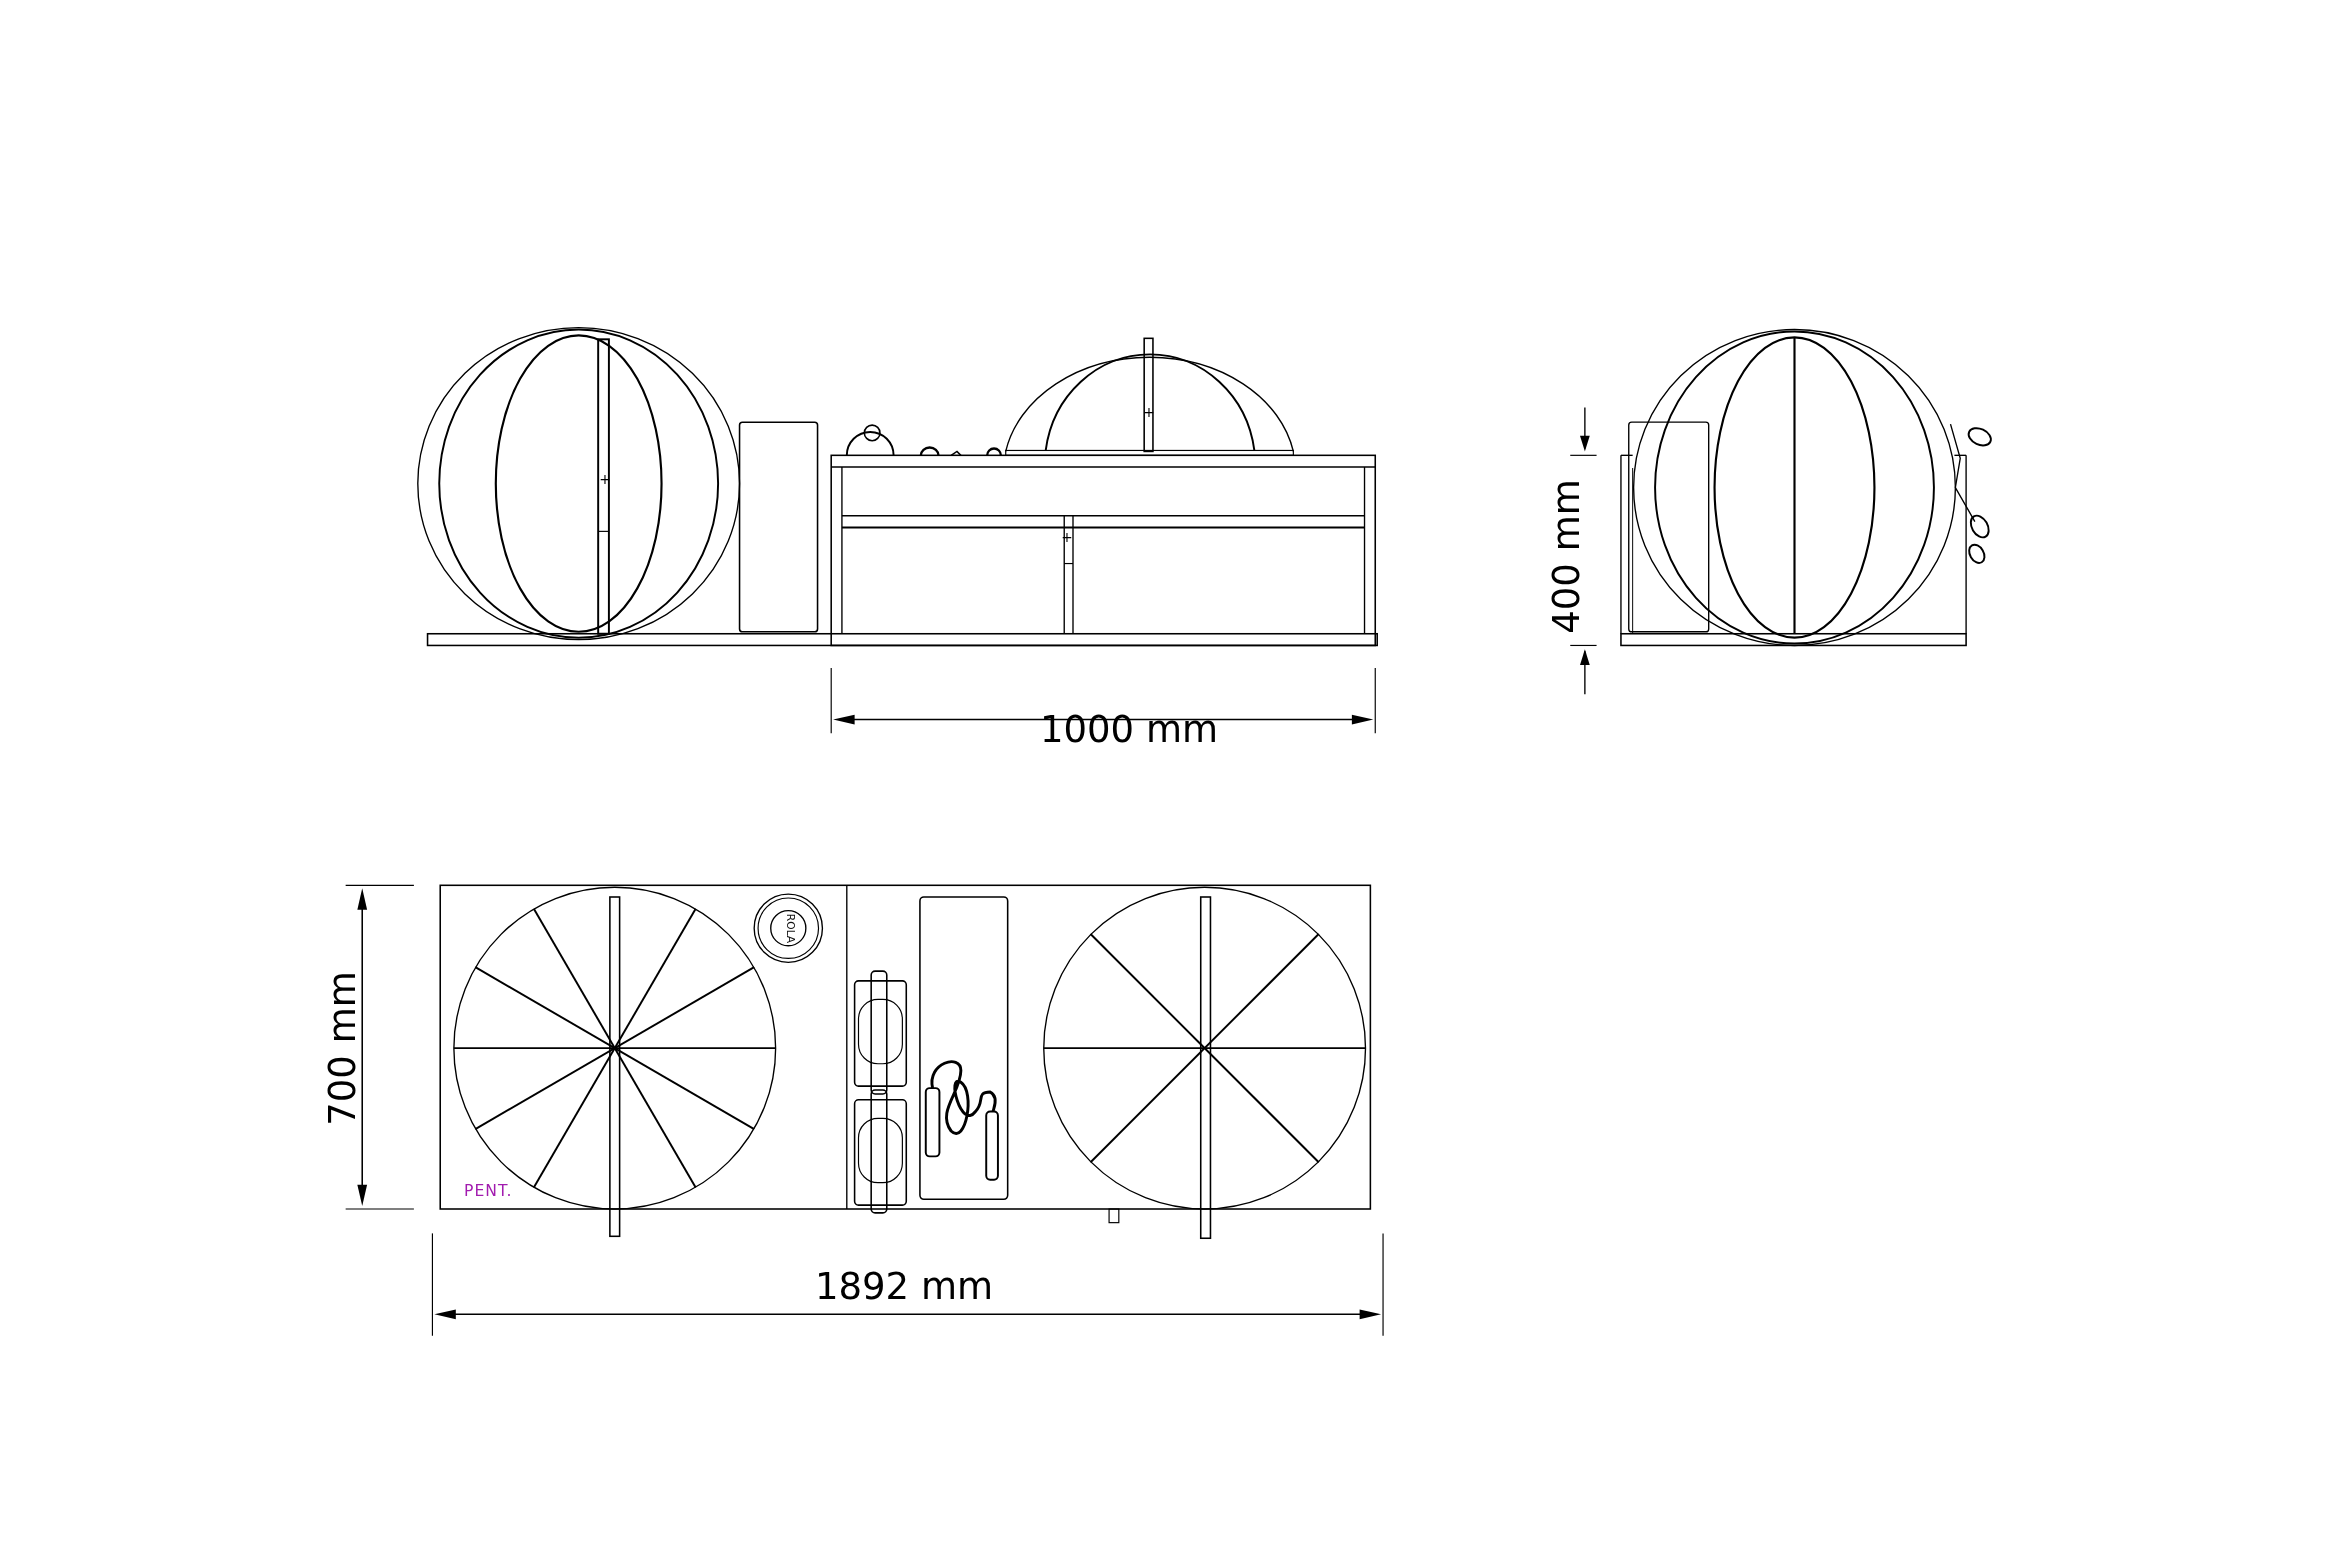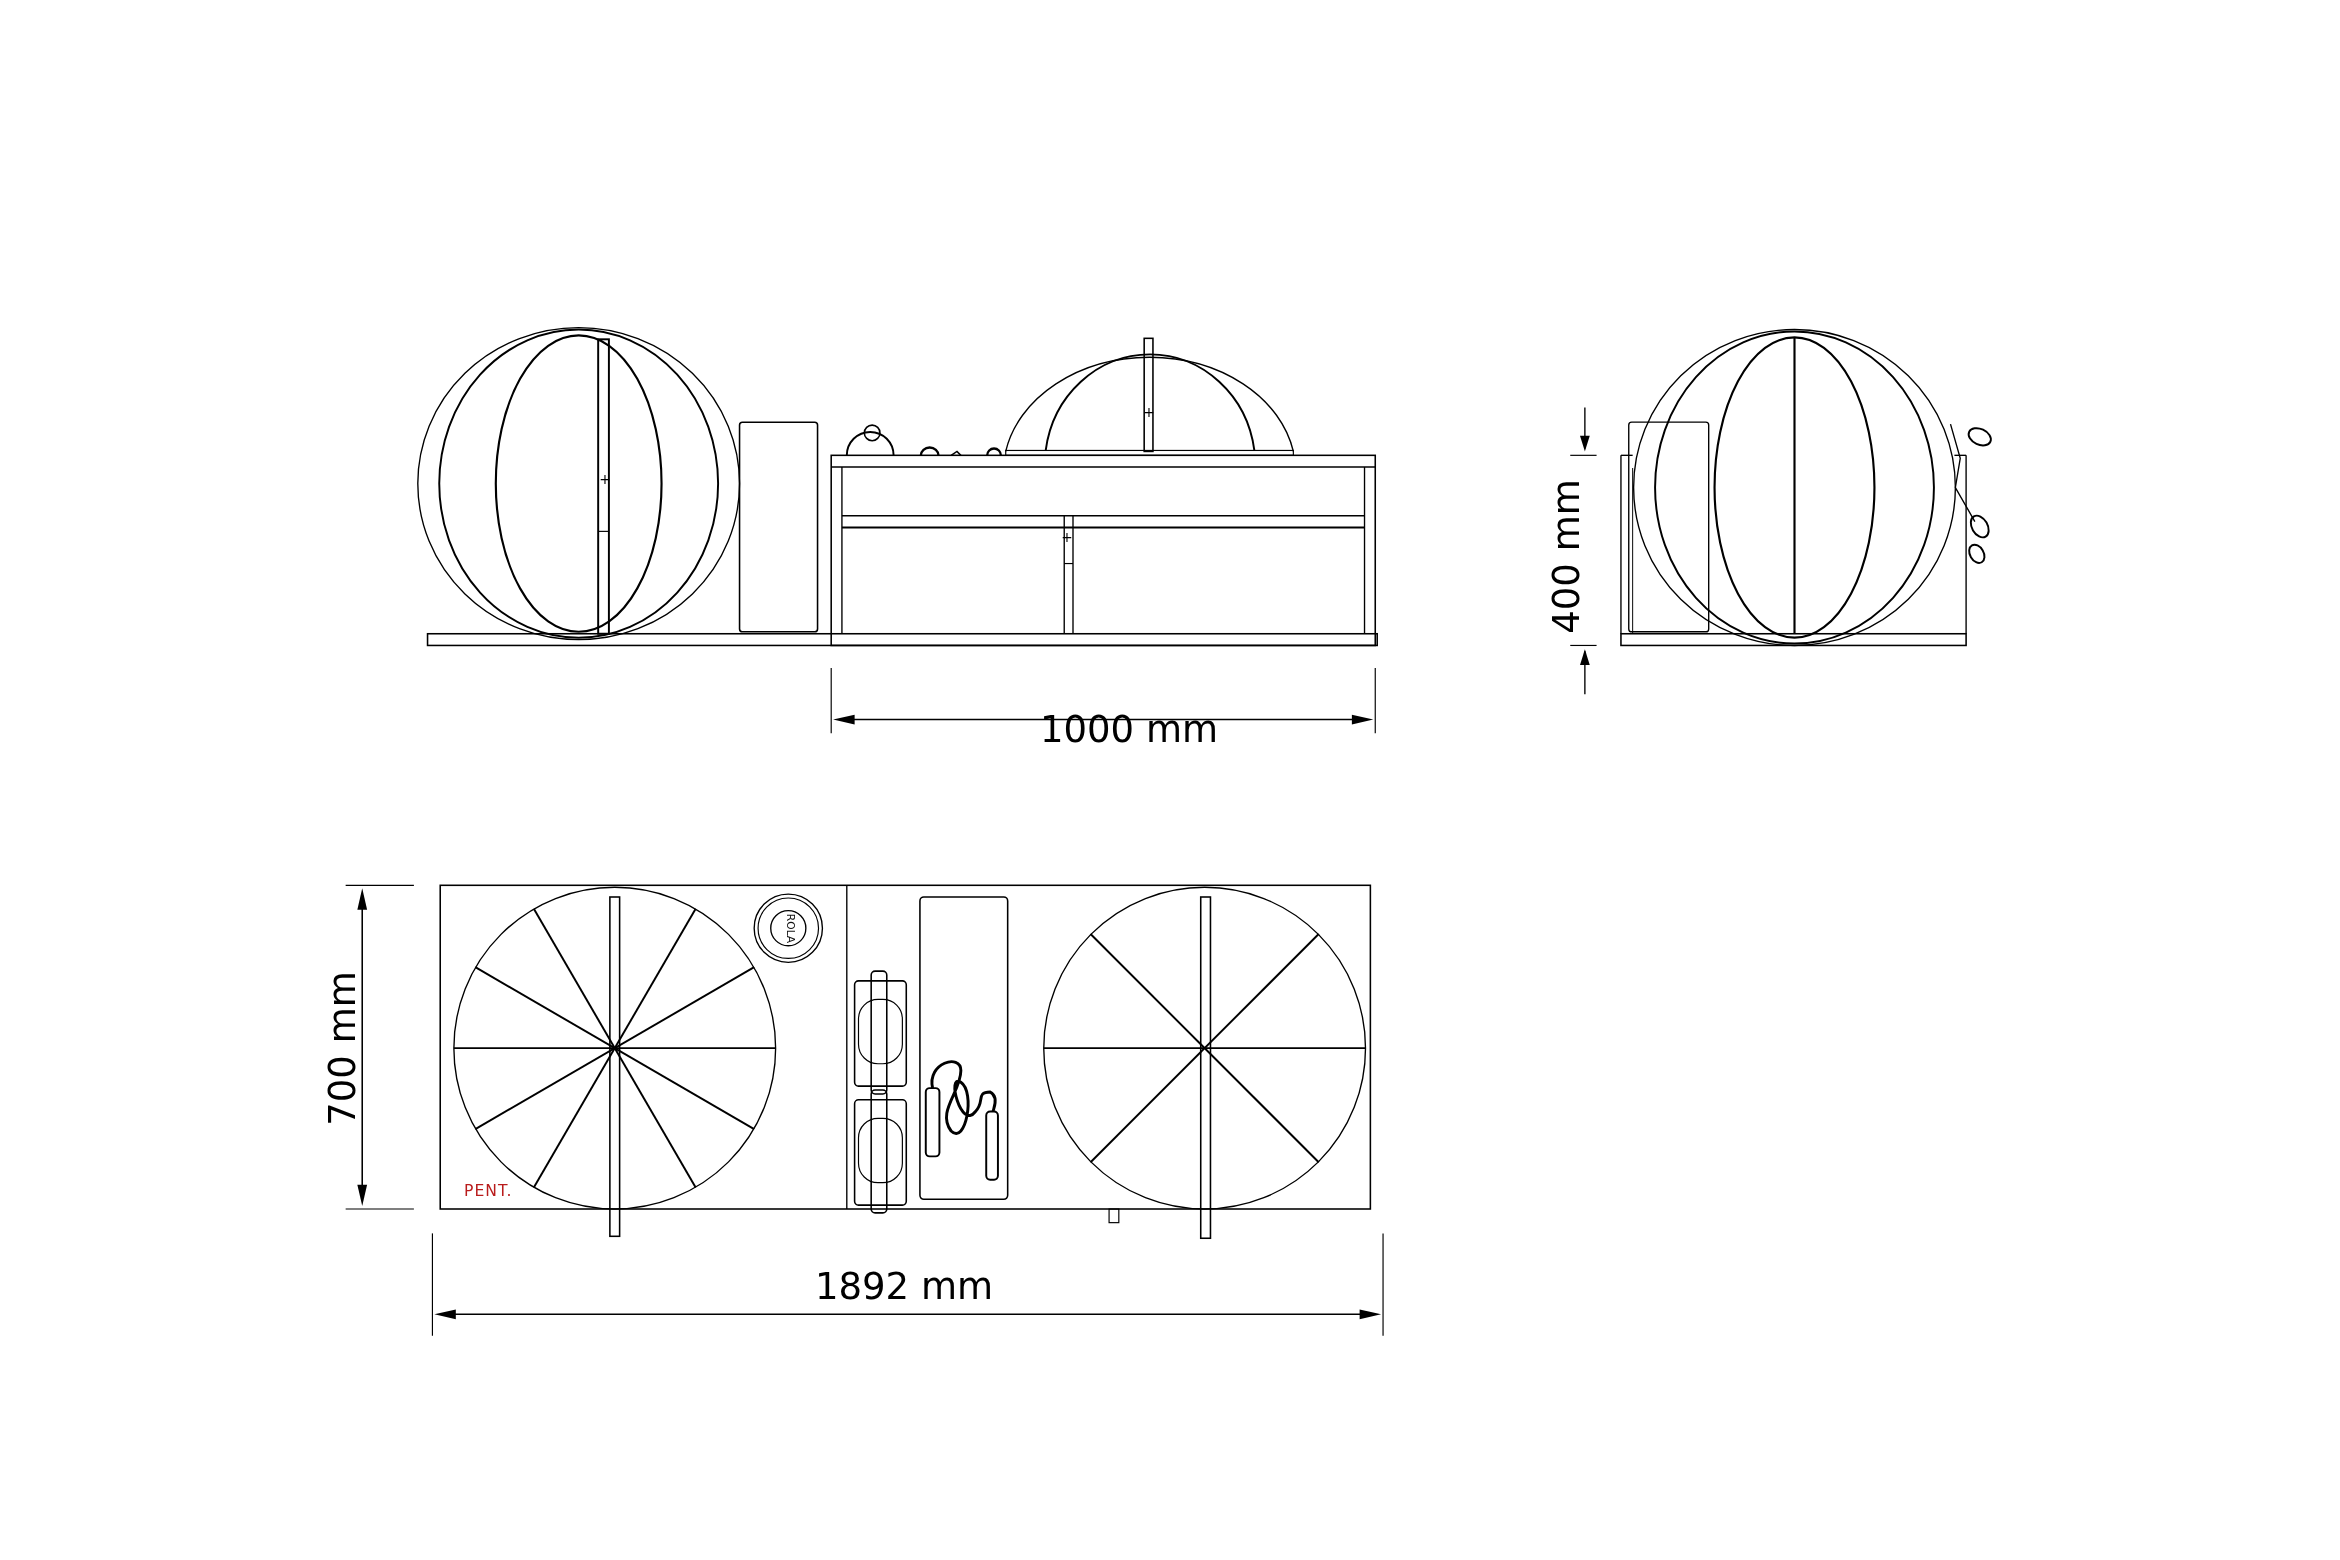--- a/index.html
+++ b/index.html
@@ -1,20 +1,20 @@
 <!DOCTYPE html>
 <html><head>
 <meta charset="utf-8">
 <style>
   html, body { margin: 0; padding: 0; background: #ffffff; }
   body { width: 2341px; height: 1560px; position: relative; overflow: hidden; font-family: "DejaVu Sans", sans-serif; }
   #drawing { position: absolute; left: 0; top: 0; }
   .dim-label { position: absolute; font-family: "DejaVu Sans", sans-serif; font-size: 37px; color: #000; white-space: nowrap; line-height: 1; }
   .dim-label.vert { transform-origin: center center; transform: rotate(-90deg); }
-  .logo { position: absolute; font-family: "DejaVu Sans", sans-serif; font-size: 15.6px; letter-spacing: 1px; color: #b91c1c; }
+  .logo { position: absolute; font-family: "DejaVu Sans", sans-serif; font-size: 15.6px; letter-spacing: 1px; color: #a21caf; }
   .rola { position: absolute; font-family: "DejaVu Sans", sans-serif; font-size: 10.7px; color: #111; transform: rotate(90deg); transform-origin: center center; }
 </style>
 </head>
 <body>
 
 <svg id="drawing" width="2341" height="1560" viewBox="0 0 2400 1600" xmlns="http://www.w3.org/2000/svg" fill="none" stroke="#000" stroke-width="2">
 
   <g>
 
     <rect x="438" y="650" width="974" height="12" stroke-width="1.6"></rect>

